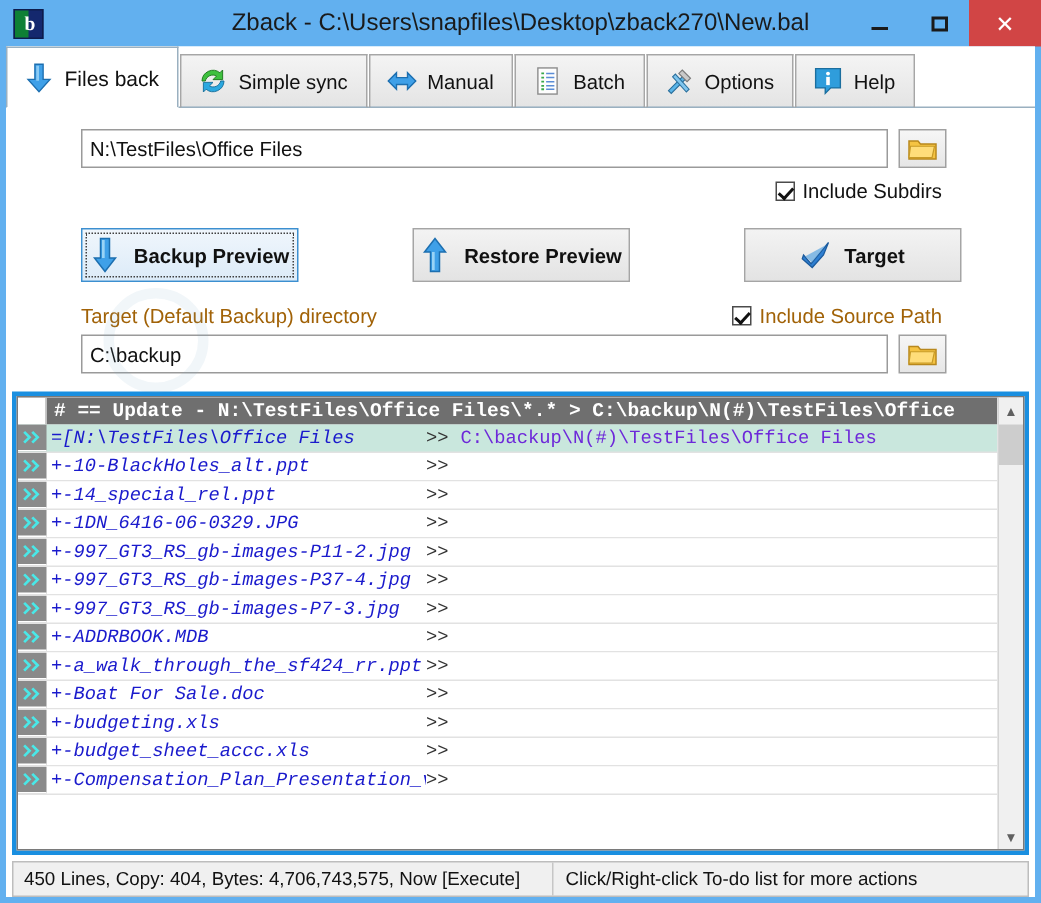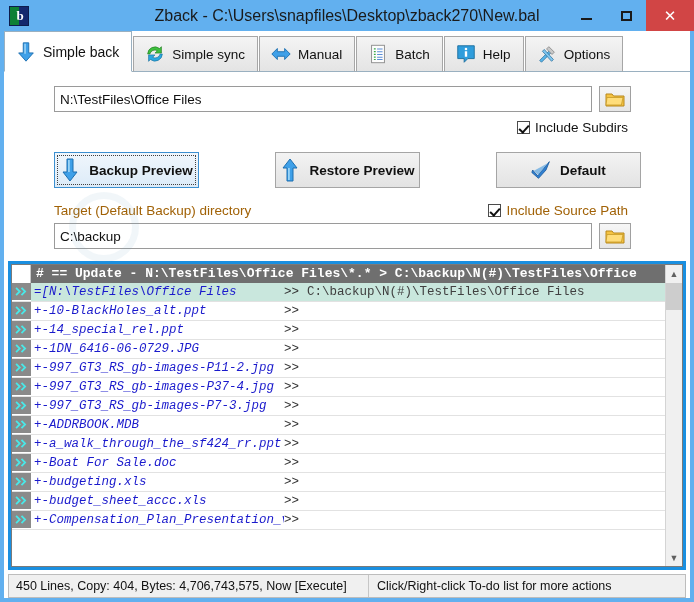--- a/index.html
+++ b/index.html
@@ -270,21 +270,21 @@
   .lrow .lsep {
     font-family: "Liberation Mono", monospace;
     font-size: 12.5px;
     color: #333;
     line-height: 18px;
     flex: 0 0 auto;
   }
   .lrow .ldest {
     font-family: "Liberation Mono", monospace;
     font-size: 12.5px;
-    color: #404040;
+    color: #6d28d9;
     line-height: 18px;
     padding-left: 8px;
     overflow: hidden;
   }
   .vscroll {
     width: 17px; flex: 0 0 17px;
     background: #f0f0f0;
     border-left: 1px solid #d4d4d4;
     display: flex; flex-direction: column;
     justify-content: space-between;
@@ -348,21 +348,21 @@
 
   <div class="client">
 
     <div class="tabstrip">
 
       <div class="tab active">
         <svg class="ticon" viewBox="0 0 24 24">
           <path d="M9 2 h6 v11 h5 L12 22 L4 13 h5 z" fill="#3fa0e8" stroke="#1d6fb0" stroke-width="1"></path>
           <path d="M10 3 h2 v11 h-2 z" fill="#9fd6f7" opacity=".8"></path>
         </svg>
-        <span>Simple back</span>
+        <span>Files back</span>
       </div>
 
       <div class="tab">
         <svg class="ticon" viewBox="0 0 24 24">
           <path d="M4 12a8 8 0 0 1 13-6l2-2v7h-7l2.6-2.6A5.6 5.6 0 0 0 6.4 12z" fill="#3ec03e" stroke="#1f7a1f" stroke-width=".7"></path>
           <path d="M20 12a8 8 0 0 1-13 6l-2 2v-7h7l-2.6 2.6A5.6 5.6 0 0 0 17.6 12z" fill="#2aa8e0" stroke="#19719c" stroke-width=".7"></path>
         </svg>
         <span>Simple sync</span>
       </div>
 
@@ -381,34 +381,34 @@
           </g>
           <g stroke="#5b8dd6" stroke-width="1.1">
             <path d="M11 6.5h6M11 9.5h6M11 12.5h6M11 15.5h6M11 18h6"></path>
           </g>
         </svg>
         <span>Batch</span>
       </div>
 
       <div class="tab">
         <svg class="ticon" viewBox="0 0 24 24">
+          <path d="M4 19 L15 8 l2 2 L6 21 z" fill="#59b4e8" stroke="#2a6f9c" stroke-width=".8"></path>
+          <path d="M14 4 l6 6 -2.5 2.5 -6-6 z" fill="#c9c9c9" stroke="#7a7a7a" stroke-width=".8"></path>
+          <path d="M19 18 L9 7 L7 9 l10 11 z" fill="#7fc5ee" stroke="#2a6f9c" stroke-width=".8"></path>
+        </svg>
+        <span>Options</span>
+      </div>
+
+      <div class="tab">
+        <svg class="ticon" viewBox="0 0 24 24">
           <path d="M3 3 h18 v14 h-7 l-4 4 v-4 H3 z" fill="#2f9ddc" stroke="#1b6e9e" stroke-width="1"></path>
           <circle cx="12" cy="6.6" r="1.4" fill="#ffffff"></circle>
           <rect x="10.7" y="9" width="2.6" height="6" fill="#ffffff"></rect>
         </svg>
         <span>Help</span>
-      </div>
-
-      <div class="tab">
-        <svg class="ticon" viewBox="0 0 24 24">
-          <path d="M4 19 L15 8 l2 2 L6 21 z" fill="#59b4e8" stroke="#2a6f9c" stroke-width=".8"></path>
-          <path d="M14 4 l6 6 -2.5 2.5 -6-6 z" fill="#c9c9c9" stroke="#7a7a7a" stroke-width=".8"></path>
-          <path d="M19 18 L9 7 L7 9 l10 11 z" fill="#7fc5ee" stroke="#2a6f9c" stroke-width=".8"></path>
-        </svg>
-        <span>Options</span>
       </div>
     </div>
 
     <div class="panel">
       <div class="watermark"></div>
 
       <div class="row">
         <input class="txtinput" type="text" value="N:\TestFiles\Office Files" style="">
         <div class="folder-btn">
           <svg width="20" height="16" viewBox="0 0 20 16">
@@ -436,21 +436,21 @@
             <path d="M6 23 h6 V10 h4 L9 1 L2 10 h4 z" fill="#3fa0e8" stroke="#1d6fb0" stroke-width="1"></path>
             <path d="M7 10 h1.8 v12 H7 z" fill="#a9dcf8" opacity=".85"></path>
           </svg>
           <span>Restore Preview</span>
         </div>
         <div class="actbtn">
           <svg class="bicon" viewBox="0 0 24 24">
             <path d="M2 12 L8 19 L22 2 L18 12 L9 22 L1 15 z" fill="#2f7fd1" stroke="#1b5a9c" stroke-width="1"></path>
             <path d="M3.5 13 L8.6 18 L20 4 z" fill="#64a9e2" opacity=".75"></path>
           </svg>
-          <span>Default</span>
+          <span>Target</span>
         </div>
       </div>
 
       <div class="targetlbl">
         <span>Target (Default Backup) directory</span>
         <span class="rt">
           <span class="chkbox"></span>
           <span>Include Source Path</span>
         </span>
       </div>
@@ -505,21 +505,21 @@
                 <span class="lname ">+-14_special_rel.ppt</span>
                 <span class="lsep">&gt;&gt;</span>
               </div>
               <div class="lrow">
                 <span class="gutter">
                   <svg class="arrows" viewBox="0 0 14 10">
                     <path d="M1 1 L5 5 L1 9" fill="none" stroke="#49e8e8" stroke-width="2"></path>
                     <path d="M7 1 L11 5 L7 9" fill="none" stroke="#49e8e8" stroke-width="2"></path>
                   </svg>
                 </span>
-                <span class="lname ">+-1DN_6416-06-0729.JPG</span>
+                <span class="lname ">+-1DN_6416-06-0329.JPG</span>
                 <span class="lsep">&gt;&gt;</span>
               </div>
               <div class="lrow">
                 <span class="gutter">
                   <svg class="arrows" viewBox="0 0 14 10">
                     <path d="M1 1 L5 5 L1 9" fill="none" stroke="#49e8e8" stroke-width="2"></path>
                     <path d="M7 1 L11 5 L7 9" fill="none" stroke="#49e8e8" stroke-width="2"></path>
                   </svg>
                 </span>
                 <span class="lname ">+-997_GT3_RS_gb-images-P11-2.jpg</span>

